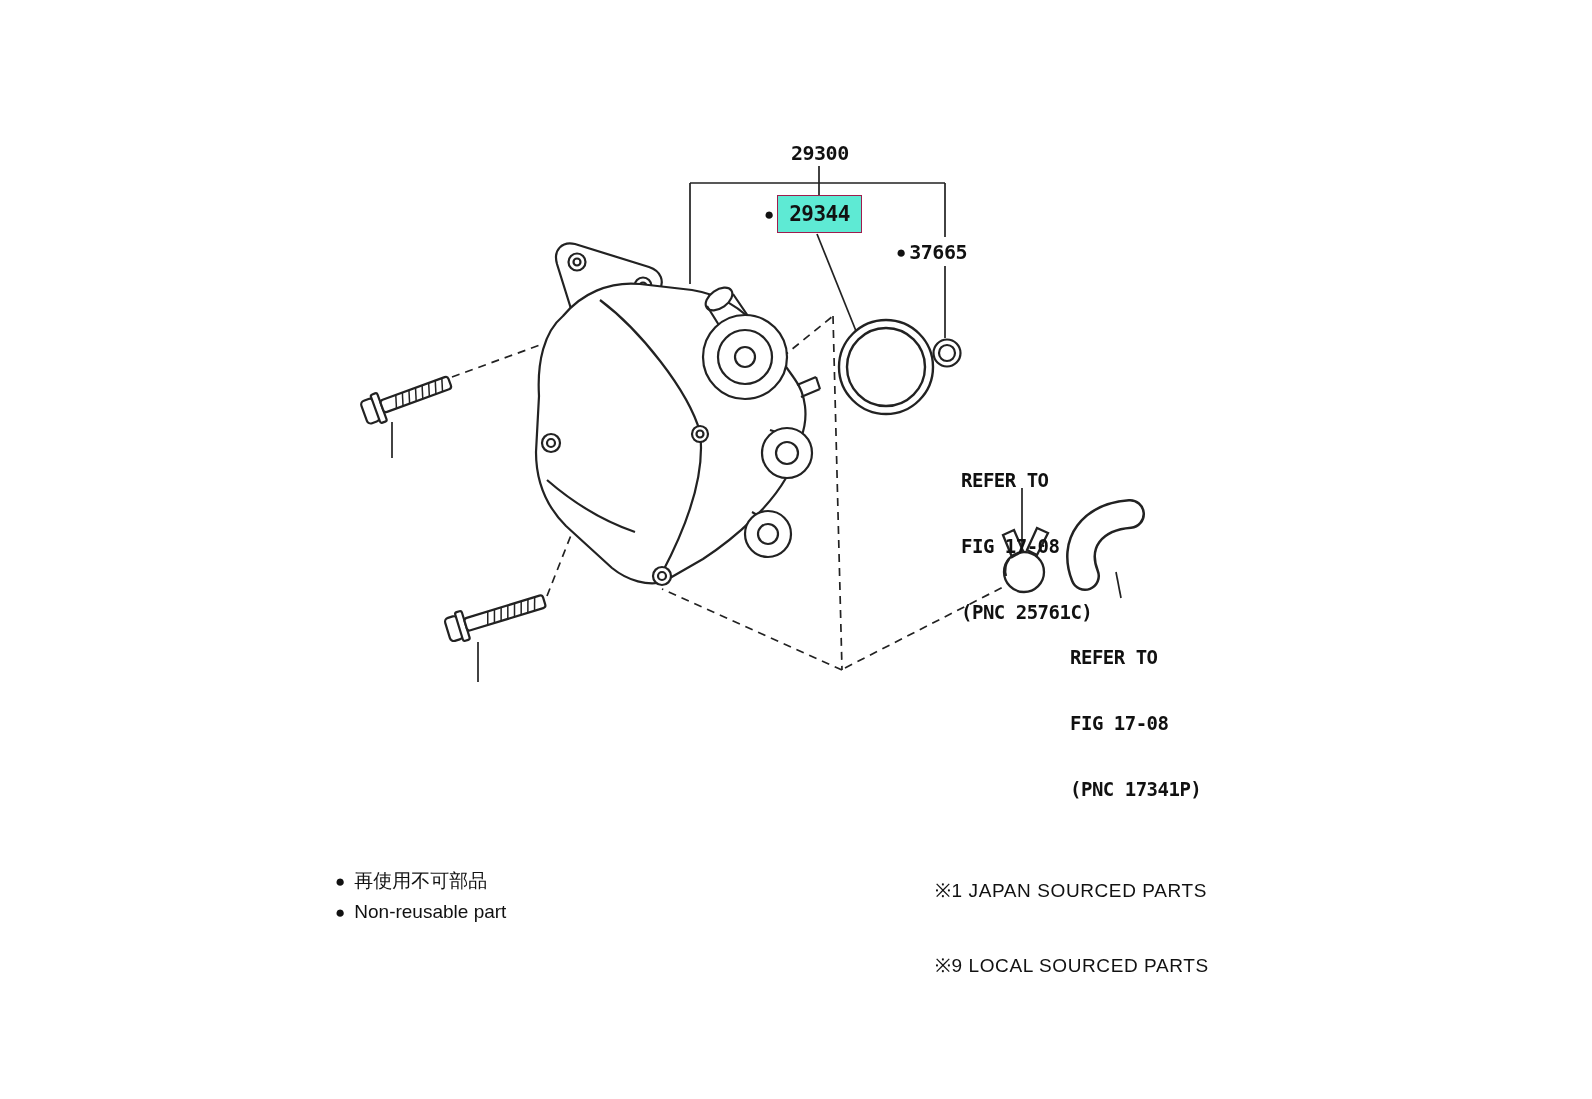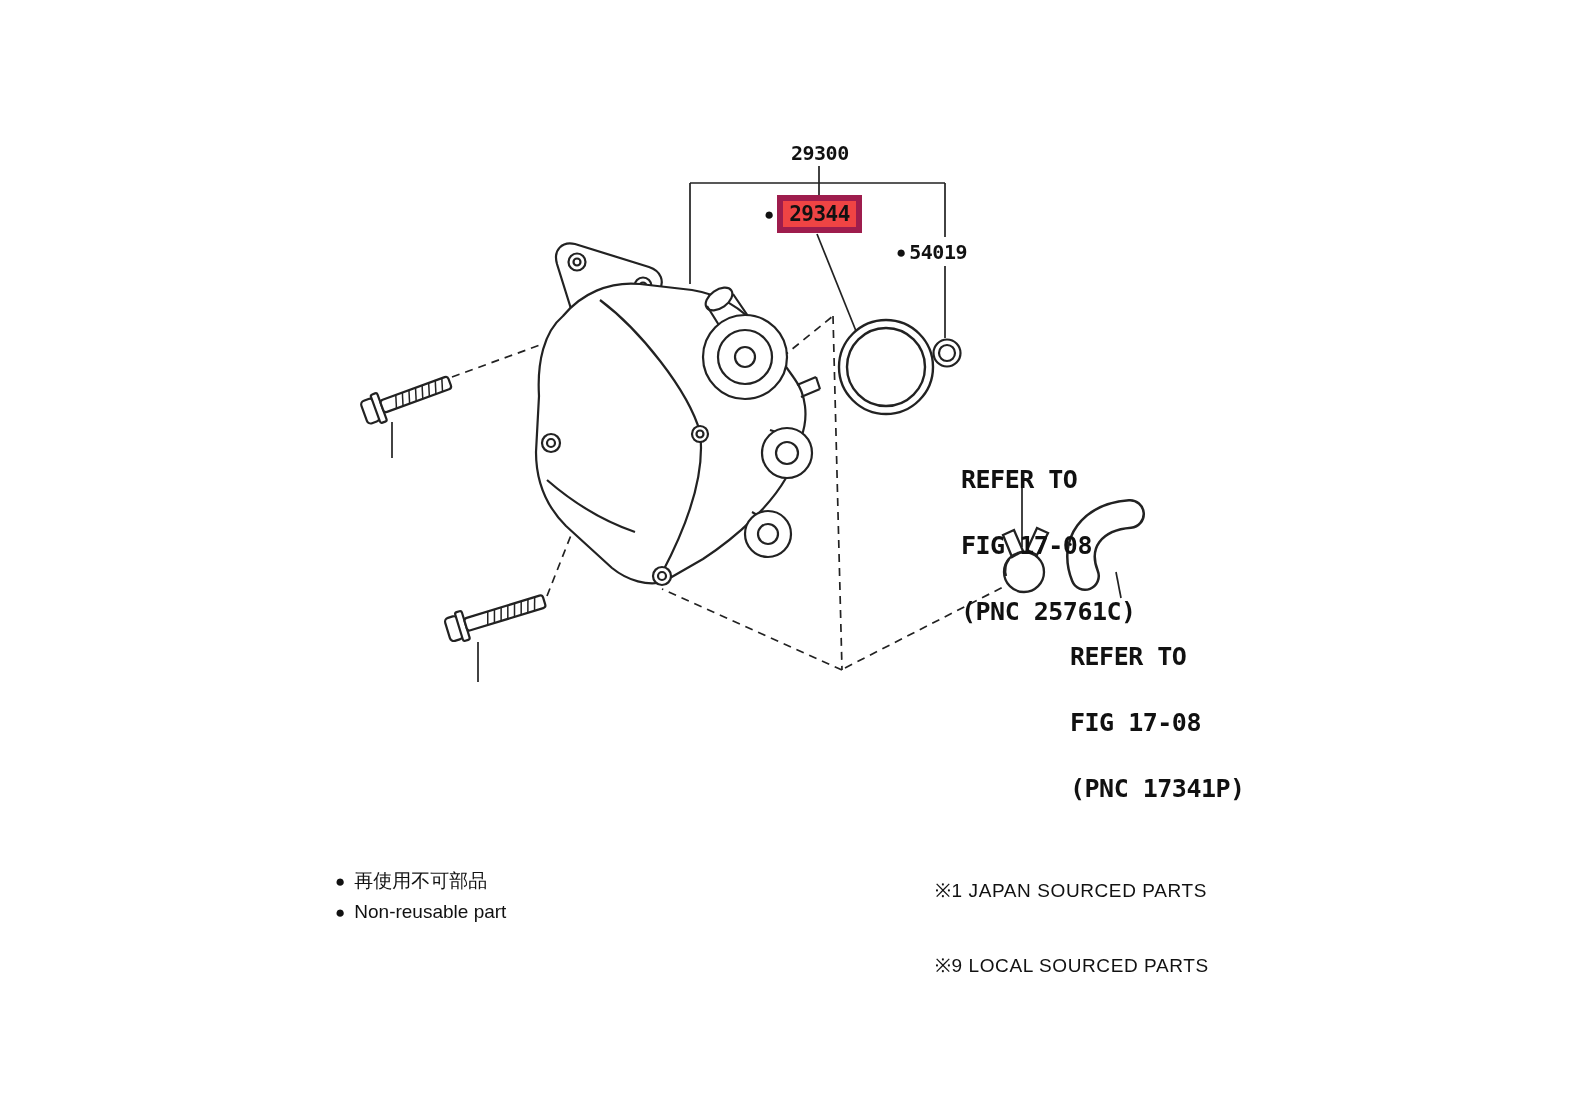--- a/index.html
+++ b/index.html
@@ -9,29 +9,29 @@
   .canvas > svg { position:absolute; left:0; top:0; }
 
   .lbl { position:absolute; color:#111; }
   .pn {
     font-family:"DejaVu Sans Mono","Liberation Mono",monospace;
     font-weight:bold; font-size:20px; letter-spacing:-0.5px;
     line-height:24px; white-space:pre;
   }
   .refer {
     font-family:"DejaVu Sans Mono","Liberation Mono",monospace;
-    font-weight:bold; font-size:25px; letter-spacing:-0.5px;
+    font-weight:bold; font-size:19px; letter-spacing:-0.5px;
     line-height:22px; white-space:pre;
   }
   .bullet { font-size:17px; line-height:1; display:inline-block; }
   .part-row { display:flex; align-items:center; gap:3px; }
 
   .hlbox {
     position:absolute; left:777px; top:195px; width:85px; height:38px;
-    border:6px solid #0f766e; background:#ef4444;
+    border:1px solid #0f766e; background:#5eead4;
     display:flex; align-items:center; justify-content:center;
   }
   .hlbox .pn { font-size:21px; }
 
   .legend-left { position:absolute; left:335px; top:868px; display:flex; flex-direction:column; gap:7px; }
   .legend-row { display:flex; align-items:center; gap:9px; font-size:19px; }
   .legend-row .jp { font-family:"DejaVu Sans", sans-serif; }
   .legend-right {
     position:absolute; left:935px; top:828px;
     font-size:19px; letter-spacing:0.6px; line-height:25px; white-space:pre;
@@ -156,21 +156,21 @@
 
   <div class="lbl pn" style="left:791px; top:141px;">29300</div>
 
   <span class="lbl bullet" style="left:764px; top:206px;">●</span>
   <div class="hlbox" style="border-color: rgb(158, 29, 77);">
     <span class="pn">29344</span>
   </div>
 
   <div class="lbl part-row" style="left:896px; top:240px;">
     <span class="bullet">●</span>
-    <span class="pn">54019</span>
+    <span class="pn">37665</span>
   </div>
 
 
 
   <div class="lbl refer" style="left:961px; top:425px;">
     <div>REFER TO</div>
     <div>FIG 17-08</div>
     <div>(PNC 25761C)</div>
   </div>
 

